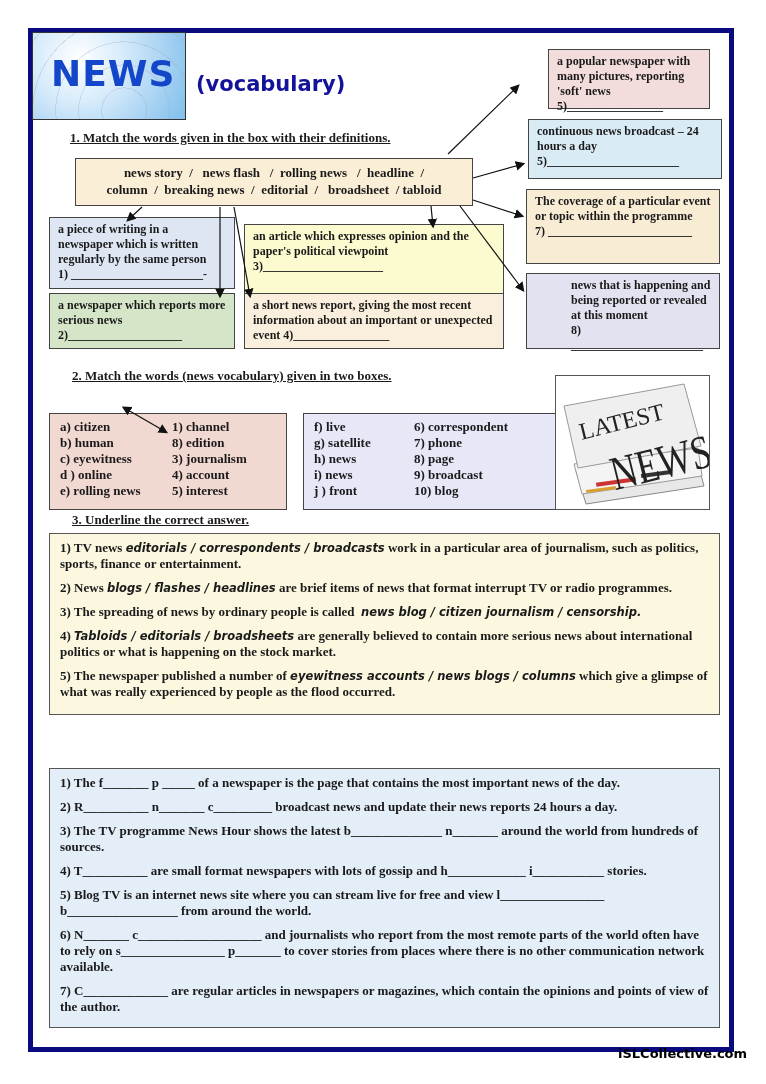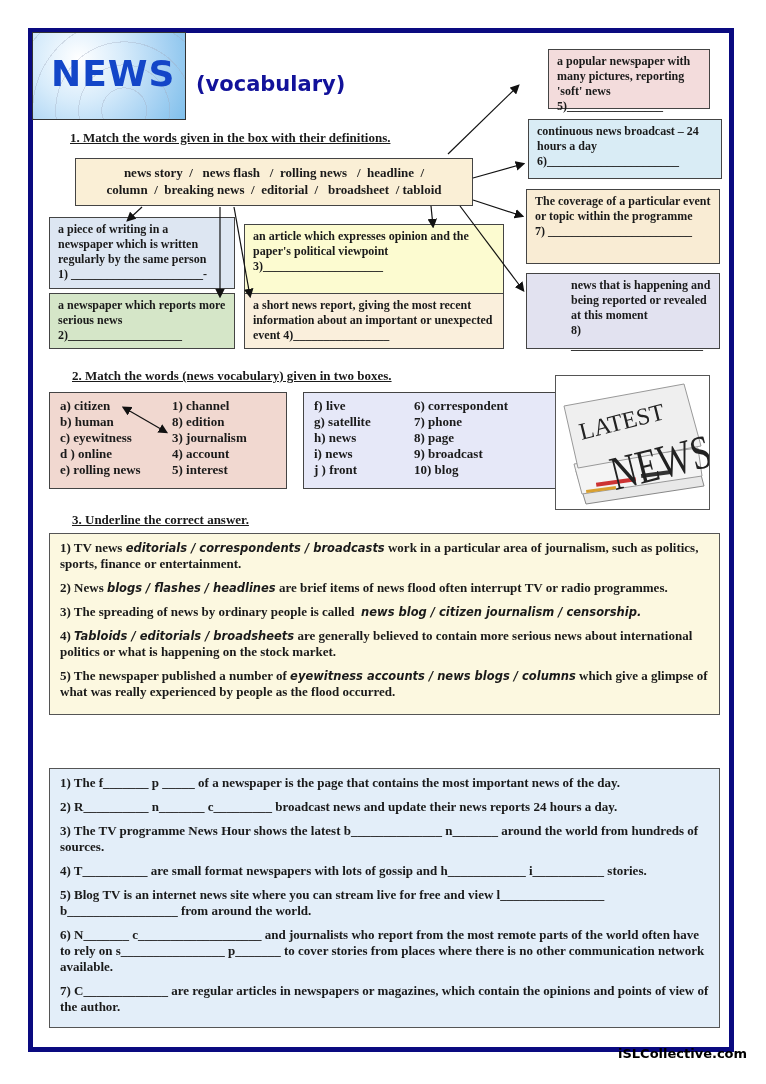--- a/index.html
+++ b/index.html
@@ -17,21 +17,21 @@
   .box { position:absolute; border:1.5px solid #444; box-sizing:border-box; font-weight:bold; font-size:12px; line-height:15px; padding:4px 8px; }
   .wordbox { background:#faefd6; text-align:center; font-size:13px; line-height:17px; padding:5px 6px; }
   .pink { background:#f3dcdc; }
   .blue { background:#d9ecf5; }
   .tan { background:#f9ecd4; }
   .lav { background:#e2e2f0;padding-left:44px; }
   .lblue { background:#dde6f2; }
   .green { background:#d5e6c8; }
   .yellow { background:#fcfbd0; }
   .tan2 { background:#faefdc; }
-  .match { font-size:13px; line-height:16px; padding:5px 10px; }
+  .match { font-size:13px; line-height:16px; padding:5px 10px;margin-top:21px; }
   .match .row { display:flex; }
   .match .c1 { width:112px; }
   .match2 .c1 { width:100px; }
   .img { position:absolute; left:555px; top:375px; width:155px; height:135px; border:1px solid #555; background:#fff; overflow:hidden; box-sizing:border-box; }
   .ex3 { position:absolute; left:49px; top:533px; width:671px; height:182px; background:#fcf8e0; border:1.5px solid #555; box-sizing:border-box; padding:6px 10px; font-weight:bold; font-size:13px; line-height:16px; }
   .ex3 p { margin:0 0 8px 0; }
   .ex3 i { font-family:"DejaVu Sans", sans-serif; font-size:11.5px; font-style:italic; }
   .ex4 { position:absolute; left:49px; top:768px; width:671px; height:260px; background:#e3eef9; border:1.5px solid #555; box-sizing:border-box; padding:6px 10px; font-weight:bold; font-size:13px; line-height:16px; }
   .ex4 p { margin:0 0 8px 0; }
   .watermark { position:absolute; left:618px; top:1046px; font-family:"DejaVu Sans", sans-serif; font-weight:bold; font-size:13px; color:#000000; }
@@ -68,21 +68,21 @@
   <div>3)____________________</div>
 </div>
 <div class="box tan2" style="left:244px;top:293px;width:260px;height:56px;">
   <div>a  short news report, giving the most recent information about an important or unexpected event 4)________________</div>
 </div>
 <div class="box pink" style="left:548px;top:49px;width:162px;height:60px;">
   <div>a popular newspaper with many pictures, reporting 'soft' news 5)________________</div>
 </div>
 <div class="box blue" style="left:528px;top:119px;width:194px;height:60px;">
   <div>continuous news broadcast – 24 hours a day</div>
-  <div>6)______________________</div>
+  <div>5)______________________</div>
 </div>
 <div class="box tan" style="left:526px;top:189px;width:194px;height:75px;">
   <div>The coverage of a particular event or topic within the programme</div>
   <div>7) ________________________</div>
 </div>
 <div class="box lav" style="left:526px;top:273px;width:194px;height:76px;">
   <div>news that is happening and being reported or revealed at this moment</div>
   <div>8) ______________________</div>
 </div>
 
@@ -143,21 +143,21 @@
     <rect x="30" y="112" width="30" height="3" fill="#d9a030" transform="rotate(-8 45 113)"></rect>
     <polygon points="8,30 128,8 145,70 22,92" fill="#efefef" stroke="#999"></polygon>
     <text x="22" y="55" font-family="Liberation Serif, serif" font-size="24" fill="#222" transform="rotate(-14 60 45)">LATEST</text>
     <text x="55" y="88" font-family="Liberation Serif, serif" font-size="40" fill="#222" transform="rotate(-14 90 70) scale(0.9 1.2)">NEWS</text>
   </svg>
 </div>
 
 <div class="heading" style="left:72px;top:512px;">3. Underline the correct answer.</div>
 <div class="ex3">
   <p><span>1) TV news </span><i>editorials / correspondents / broadcasts</i><span> work in a particular area of journalism, such as politics, sports, finance or entertainment.</span></p>
-  <p><span>2) News </span><i>blogs / flashes / headlines</i><span> are brief items of news flood often interrupt TV or radio programmes.</span></p>
+  <p><span>2) News </span><i>blogs / flashes / headlines</i><span> are brief items of news that format interrupt TV or radio programmes.</span></p>
   <p><span style="white-space:pre;">3) The spreading of news by ordinary people is called  </span><i>news blog / citizen journalism / censorship.</i><span></span></p>
   <p><span>4) </span><i>Tabloids  / editorials / broadsheets</i><span> are generally believed to contain more serious news about international politics or what is happening on the stock market.</span></p>
   <p><span>5) The newspaper published a number of </span><i>eyewitness accounts / news blogs / columns</i><span> which give a glimpse of what was really experienced by people as the flood occurred.</span></p>
 </div>
 
 <div class="heading" style="left:72px;top:776px;font-style:italic;">4. Complete the sentences with the correct words from exercises 1 and 2 (the first letters are given).</div>
 <div class="ex4">
   <p>1) The f_______ p _____ of a newspaper is the page that contains the most important news of the day.</p>
   <p>2) R__________ n_______ c_________ broadcast news and update their news reports 24 hours a day.</p>
   <p>3) The TV programme News Hour shows the latest b______________ n_______ around the world from hundreds of sources.</p>

